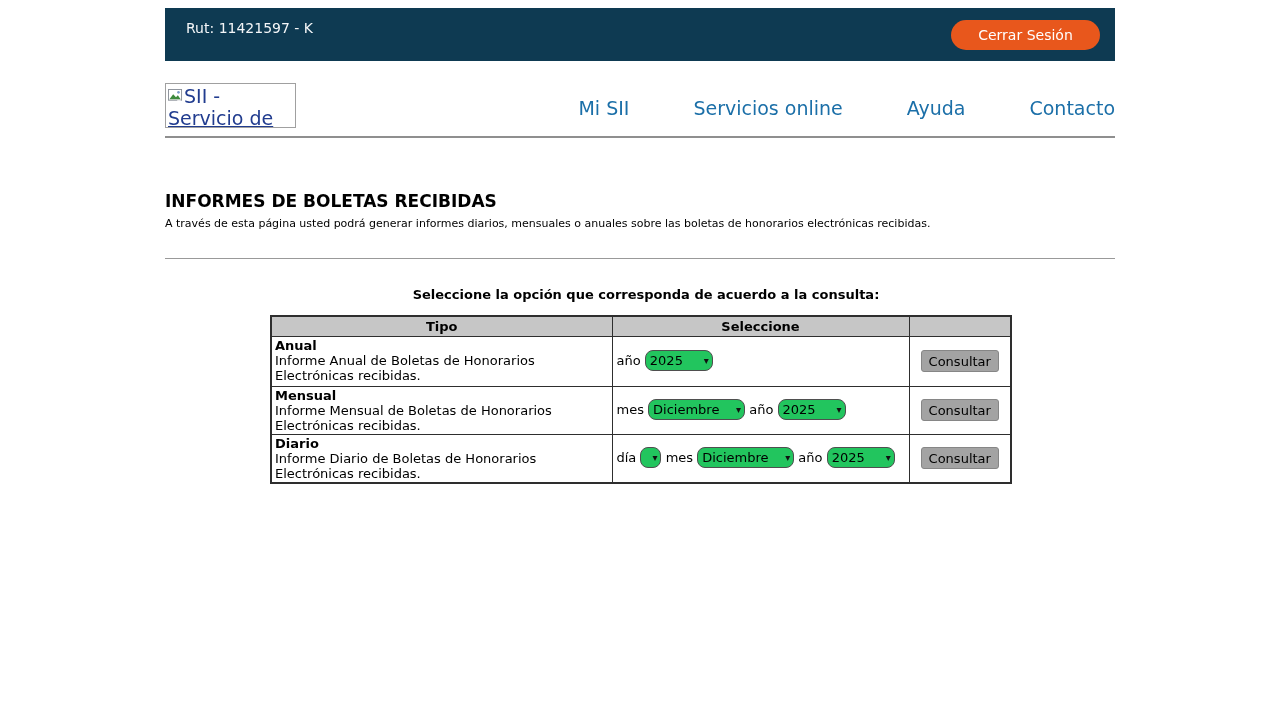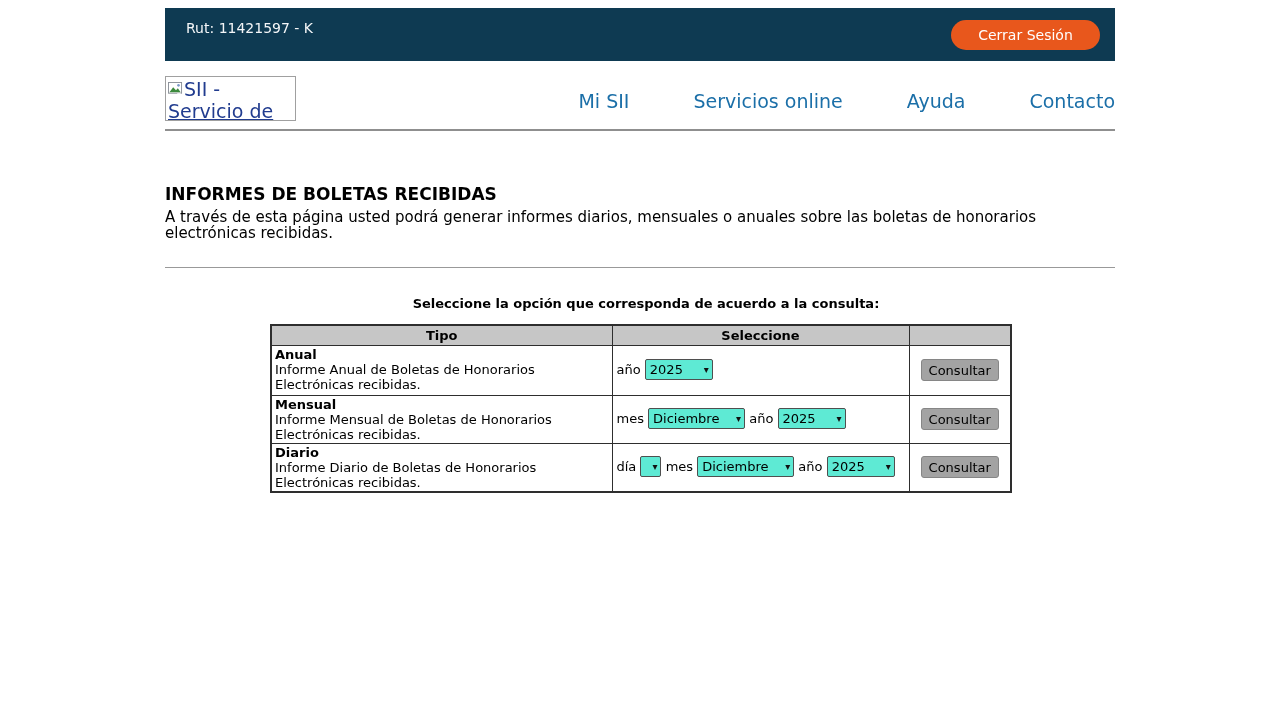--- a/index.html
+++ b/index.html
@@ -21,41 +21,41 @@
   .logout-btn {
     position: absolute; right: 15px; top: 12px;
     width: 149px; height: 30px; border: none; border-radius: 15px;
     background: #e8571c; color: #ffffff; font-size: 14px;
     font-family: inherit; cursor: pointer; padding: 0;
   }
 
   
   .header-row {
     display: flex; justify-content: space-between;
-    align-items: flex-start; margin-top: 15px;
+    align-items: flex-start; margin-top: 22px;
   }
   .logo-box {
     width: 131px; height: 45px; border: 1px solid #a0a0a0;
     padding: 1px 2px; overflow: hidden;
     color: #213c8f; font-size: 19px; line-height: 22px;
     text-decoration: none; display: block;
   }
   .logo-box .alt-line2 { text-decoration: underline; }
   .broken-img-icon { display: inline-block; vertical-align: baseline; margin-right: 1px; }
   .nav { display: flex; gap: 64px; margin-top: 14px; }
   .nav a {
     color: #1b6fa8; font-size: 19px; text-decoration: none; white-space: nowrap;
   }
   .rule1 { border: none; border-top: 2px solid #8f8f8f; margin: 8px 0 0 0; }
 
   
   .page-title {
     margin: 53px 0 0 0; font-size: 17px; font-weight: bold; line-height: 20px;
   }
-  .page-subtitle { margin: 5px 0 0 0; font-size: 15px; line-height: 16px; }
+  .page-subtitle { margin: 5px 0 0 0; font-size: 11px; line-height: 16px; }
   .rule2 { border: none; border-top: 1px solid #999; margin: 26px 0 0 0; }
 
   
   .table-section { margin: 28px 0 0 105px; width: 741px; }
   .instruction {
     font-weight: bold; font-size: 13px; padding-left: 11px; margin: 0 0 13px 0; text-align: center;
   }
   table.reports {
     border-collapse: collapse; table-layout: fixed; width: 740px;
     border: 2px solid #2e2e2e; font-size: 13px; padding-left: 44px;
@@ -73,21 +73,21 @@
   tr.data-row-3 { height: 48px; }
   td.col1 { vertical-align: top; padding: 1px 4px 1px 3px; line-height: 15px; }
   td.col1 .row-type { font-weight: bold; }
   td.col2 { vertical-align: middle; padding: 2px 4px; line-height: 24px; }
   td.col3 { vertical-align: middle; text-align: center; }
 
   
   .selwrap { position: relative; display: inline-block; vertical-align: middle; }
   select.sel {
     appearance: none; -webkit-appearance: none; -moz-appearance: none;
-    background: #5eead4; border: 1px solid #4f4f4f; border-radius: 2px;
+    background: #22c55e; border: 1px solid #4f4f4f; border-radius: 8px;
     height: 21px; font-size: 13px; font-family: inherit; color: #000;
     padding: 0 15px 0 4px;
   }
   .sel-day   { width: 14px; }
   .sel-month { width: 97px; }
   .sel-year  { width: 68px; }
   .chev {
     position: absolute; right: 4px; top: 50%; transform: translateY(-54%);
     font-size: 10px; color: #111; pointer-events: none; line-height: 1;
   }

